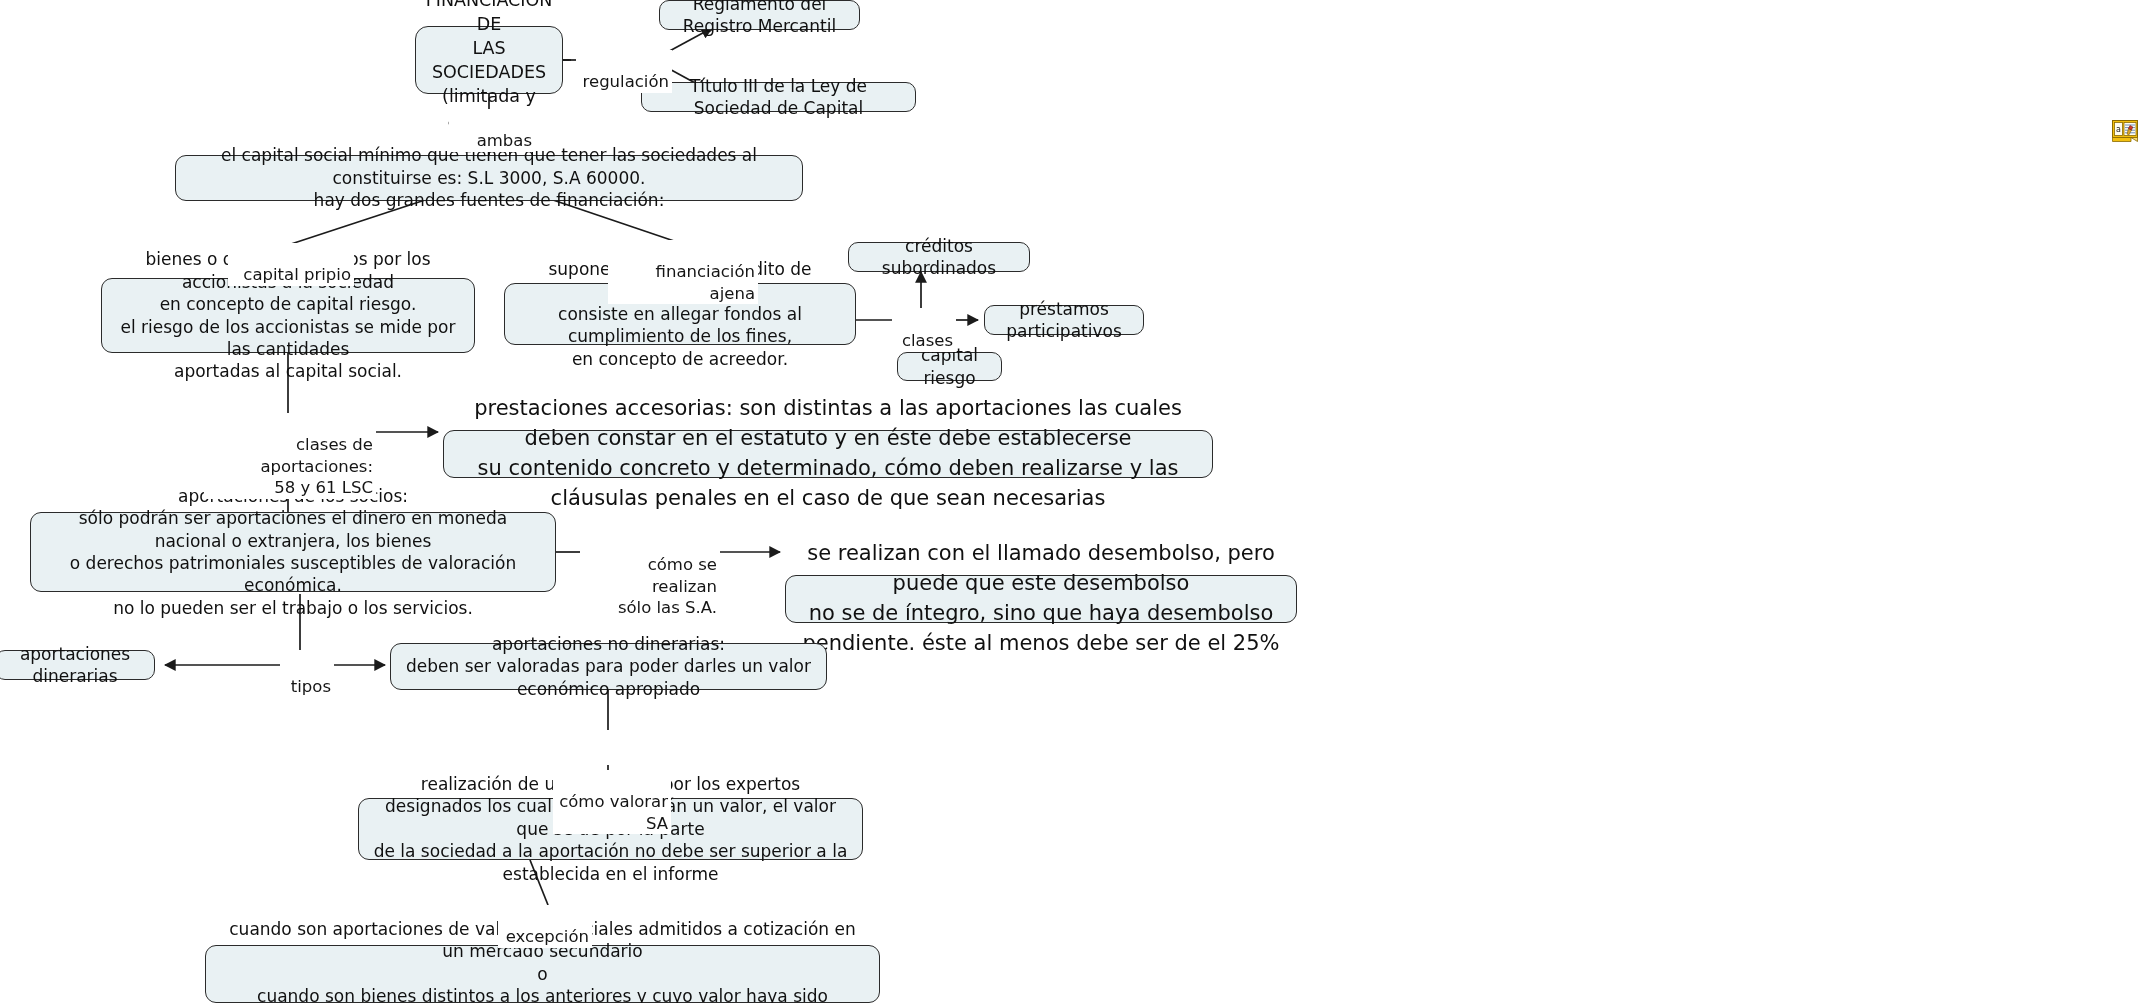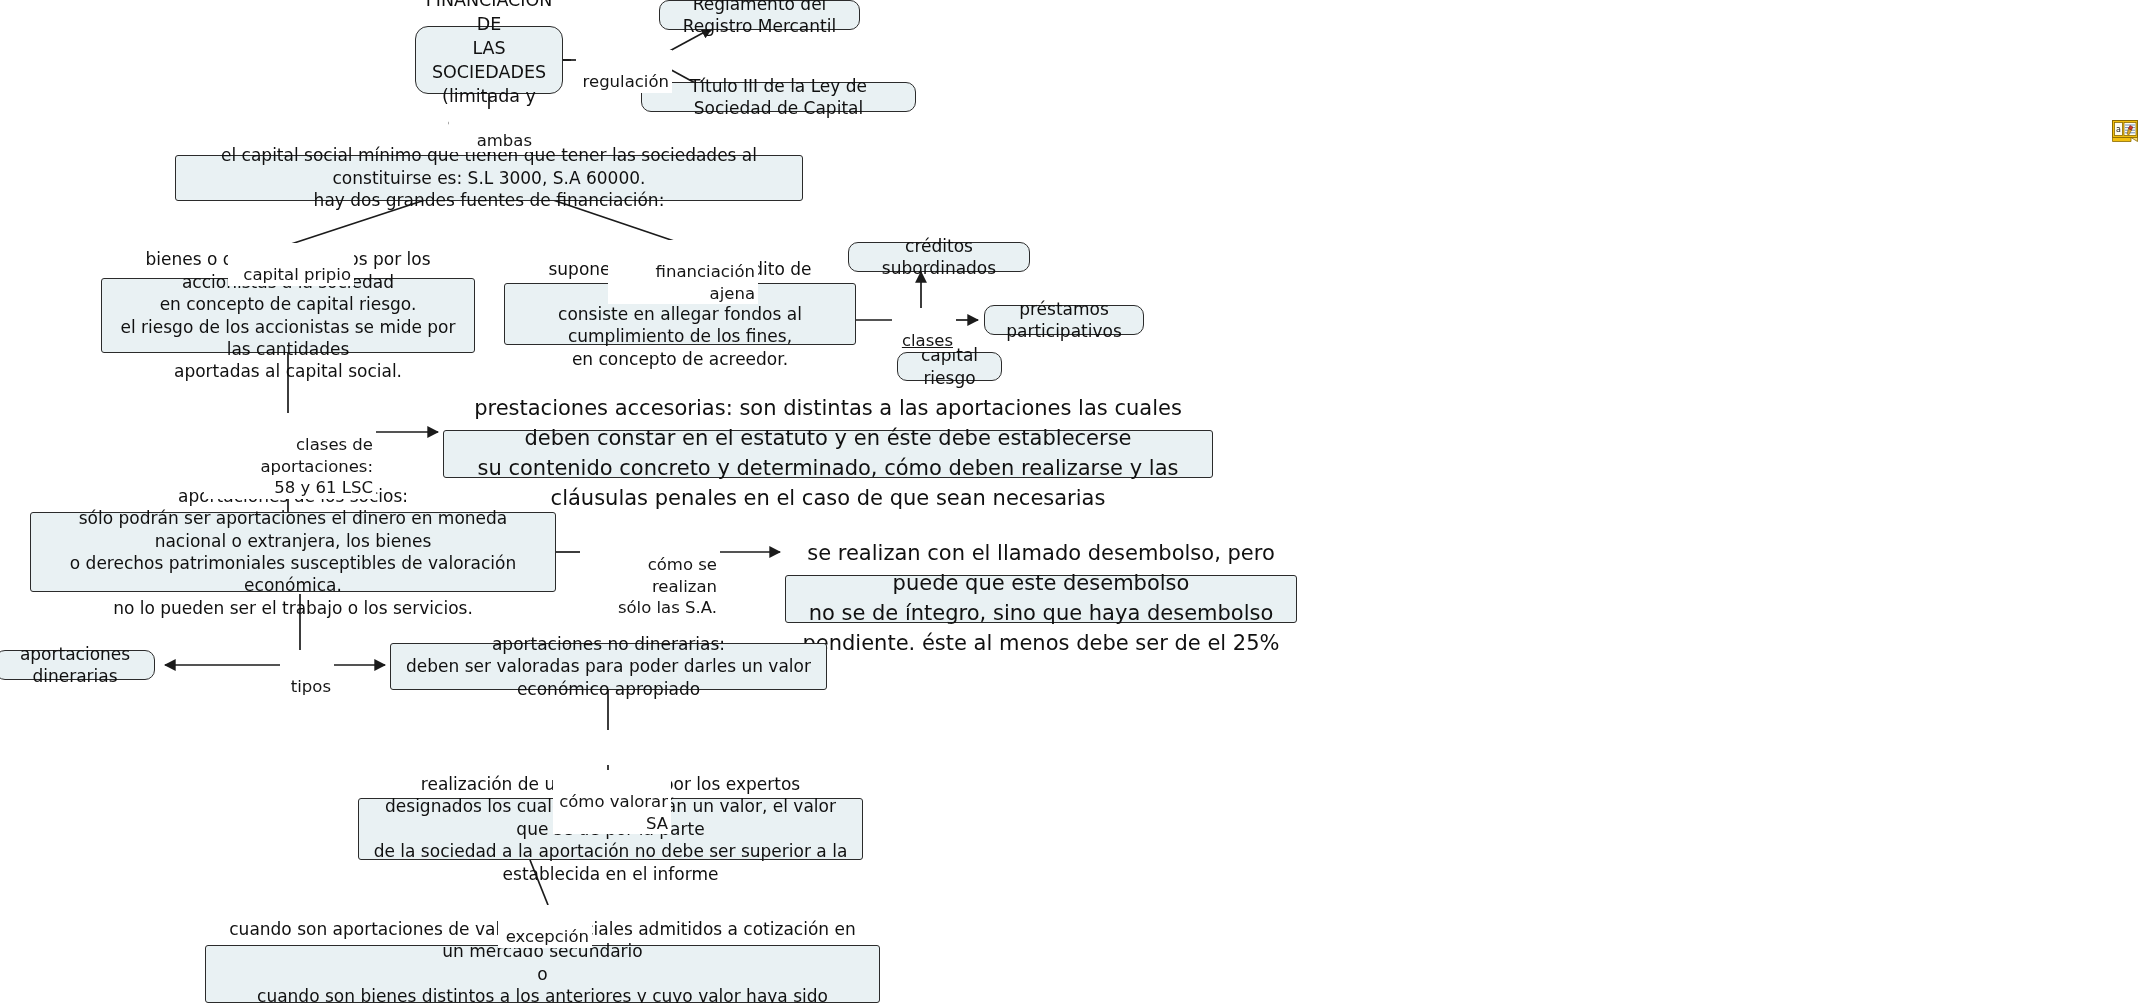--- a/index.html
+++ b/index.html
@@ -24,21 +24,21 @@
     top: 0;
     width: 2150px;
     height: 1003px;
     pointer-events: none;
   }
   .node {
     position: absolute;
     box-sizing: border-box;
     background: #e9f1f3;
     border: 1.6px solid #2b2b2b;
-    border-radius: 3px;
+    border-radius: 11px;
     display: flex;
     align-items: center;
     justify-content: center;
     text-align: center;
     line-height: 1.32;
     font-size: 17px;
     color: #101010;
     padding: 5px 13px;
     white-space: pre-line;
     z-index: 3;
@@ -236,21 +236,21 @@
   </div>
 
   <div class="edge-label" style="left:228px; top:243px; width:120px;">
     <span>capital pripio</span>
   </div>
 
   <div class="edge-label" style="left:608px; top:240px; width:144px;">
     <span>financiación ajena</span>
   </div>
 
-  <div class="edge-label" style="left:892px; top:309px; width:58px;text-decoration:underline;">
+  <div class="edge-label" style="left:892px; top:309px; width:58px;">
     <span>clases</span>
   </div>
 
   <div class="edge-label" style="left:204px; top:413px; width:166px;">
     <span>clases de aportaciones:
 58 y 61 LSC</span>
   </div>
 
   <div class="edge-label" style="left:582px; top:533px; width:132px;">
     <span>cómo se realizan

